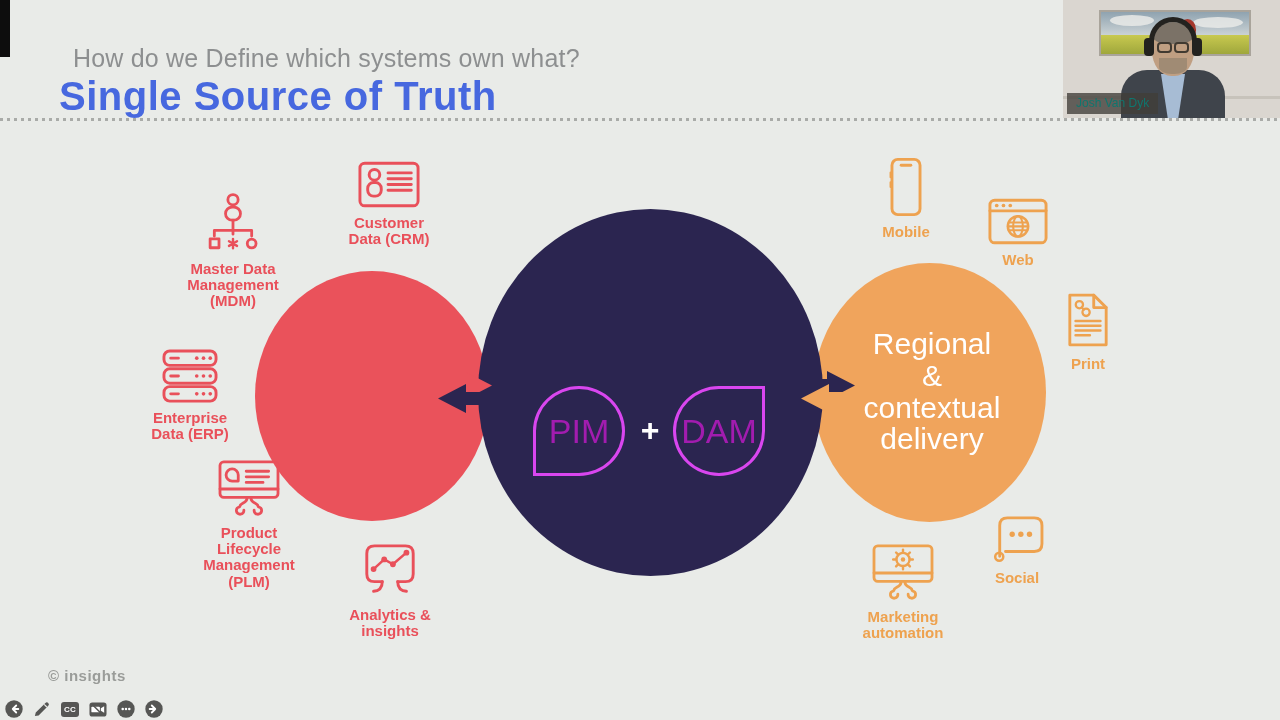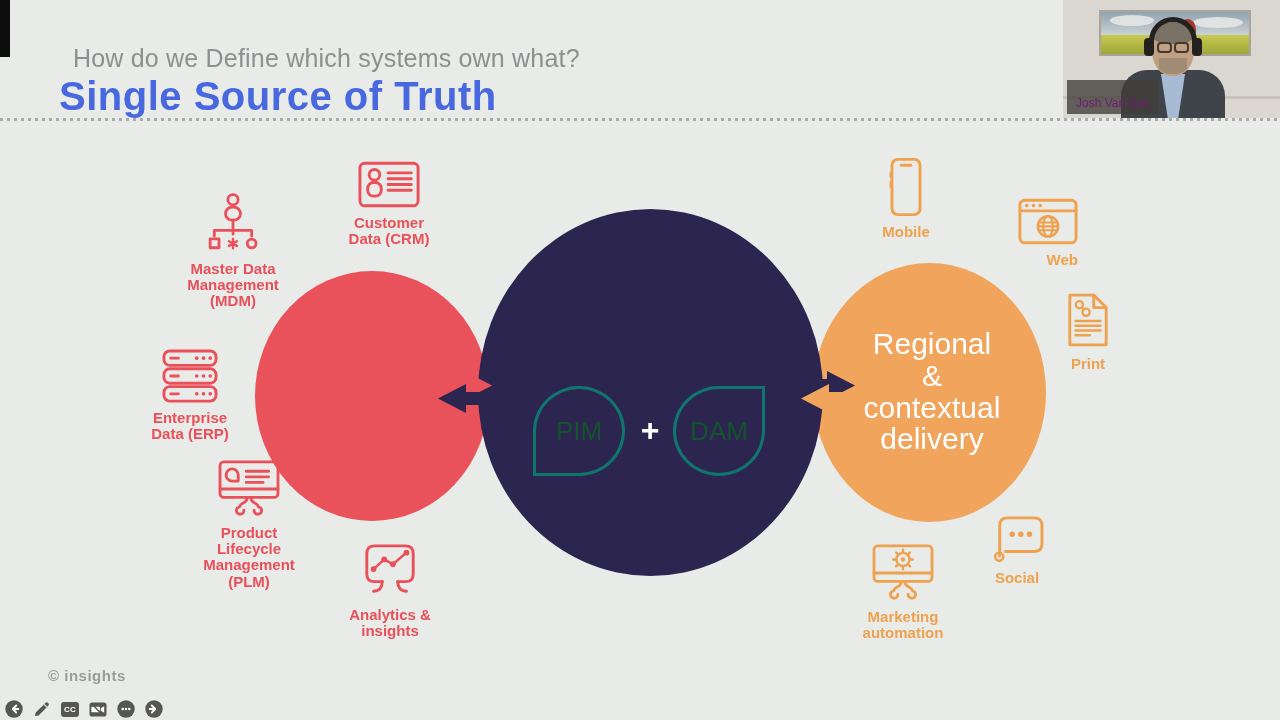--- a/index.html
+++ b/index.html
@@ -28,35 +28,35 @@
   .person-body { position:absolute; left:58px; top:70px; width:104px; height:48px; background:#3f444b; border-radius:26px 26px 0 0; }
   .person-shirt { position:absolute; left:98px; top:74px; width:24px; height:44px; background:#a7bcd4; clip-path:polygon(0 0,100% 0,72% 100%,28% 100%); }
   .person-head { position:absolute; left:89px; top:26px; width:42px; height:50px; background:#c09f82; border-radius:48%/52%; }
   .person-hair { position:absolute; left:89px; top:22px; width:42px; height:22px; background:#7b7267; border-radius:50% 50% 40% 40%; }
   .person-beard { position:absolute; left:96px; top:58px; width:28px; height:16px; background:#a08b74; border-radius:0 0 45% 45%; }
   .glass { position:absolute; top:42px; width:15px; height:11px; border:2.5px solid #413a31; border-radius:4px; }
   .glass.l { left:94px; } .glass.r { left:111px; }
   .headphone-band { position:absolute; left:86px; top:17px; width:48px; height:26px; border:5px solid #23221f; border-bottom:none; border-radius:24px 24px 0 0; }
   .ear { position:absolute; top:38px; width:10px; height:18px; background:#23221f; border-radius:4px; }
   .ear.l { left:81px; } .ear.r { left:129px; }
-  .name-tag { position:absolute; left:4px; bottom:4px; background:rgba(64,62,56,.78); color:#701a75; font-size:12px; padding:16px 9px 4px; }
+  .name-tag { position:absolute; left:4px; bottom:4px; background:rgba(64,62,56,.78); color:#0f766e; font-size:12px; padding:3px 9px 4px; }
 
   
   .circle { position:absolute; border-radius:50%; }
   .c-red    { left:255px; top:271px; width:234px; height:250px; background:#ea525b; z-index:1; }
   .c-orange { left:813px; top:263px; width:233px; height:259px; background:#f0a45c; z-index:1; }
   .c-navy   { left:478px; top:209px; width:345px; height:367px; background:#2b2550; z-index:2; }
 
   .circle-text { position:absolute; color:#fff; text-align:center; z-index:3; }
   .t-info { left:260px; top:353px; width:216px; font-size:34px; line-height:1.18; }
   .t-omni { left:540px; top:264px; width:220px; font-size:34px; line-height:1.05; }
   .t-regional { left:832px; top:328px; width:200px; font-size:30px; line-height:1.06; }
 
-  .pdshape { position:absolute; width:92px; height:90px; border:3px solid #0f766e; z-index:3;
-    display:flex; align-items:center; justify-content:center; color:#14532d; font-size:26px; }
+  .pdshape { position:absolute; width:92px; height:90px; border:3px solid #d946ef; z-index:3;
+    display:flex; align-items:center; justify-content:center; color:#a21caf; font-size:34px; }
   .pim { left:533px; top:386px; border-radius:50% 50% 50% 0; }
   .dam { left:673px; top:386px; border-radius:50% 0 50% 50%; }
   .plus { position:absolute; left:636px; top:412px; width:28px; text-align:center; color:#fff; font-size:32px; font-weight:bold; z-index:3; }
 
   .arrows { position:absolute; width:62px; height:52px; z-index:4; }
   .arr-left { left:434px; top:366px; }
   .arr-right { left:797px; top:366px; }
 
   
   .grp { position:absolute; display:flex; flex-direction:column; align-items:center; z-index:5; }
@@ -68,21 +68,21 @@
   .chan .icon svg { stroke:#eea24f; }
   .icon svg .f { fill:#e9505a; stroke:none; }
   .chan .icon svg .f { fill:#eea24f; stroke:none; }
 
   .g-mdm { left:163px; top:192px; width:140px; }
   .g-crm { left:319px; top:161px; width:140px; }
   .g-erp { left:120px; top:349px; width:140px; }
   .g-plm { left:179px; top:460px; width:140px; }
   .g-ana { left:320px; top:542px; width:140px; }
   .g-mobile { left:856px; top:157px; width:100px; }
-  .g-web { left:958px; top:198px; width:120px;align-items:flex-end; }
+  .g-web { left:958px; top:198px; width:120px; }
   .g-print { left:1038px; top:291px; width:100px; }
   .g-pos { left:1038px; top:419px; width:100px; }
   .g-social { left:967px; top:515px; width:100px; }
   .g-mkt { left:843px; top:544px; width:120px; }
 
   
   .copyright { position:absolute; left:48px; top:667px; font-size:15px; font-weight:bold; color:#9a9c99; letter-spacing:.5px; }
   .toolbar { position:absolute; left:5px; bottom:2px; display:flex; align-items:center; gap:10px; z-index:30; }
   .tbtn { width:18px; height:18px; display:flex; align-items:center; justify-content:center; cursor:pointer; }
   .cc-badge { width:18px; height:15px; background:#565654; border-radius:3px; color:#fff; font-size:8px; font-weight:bold;

